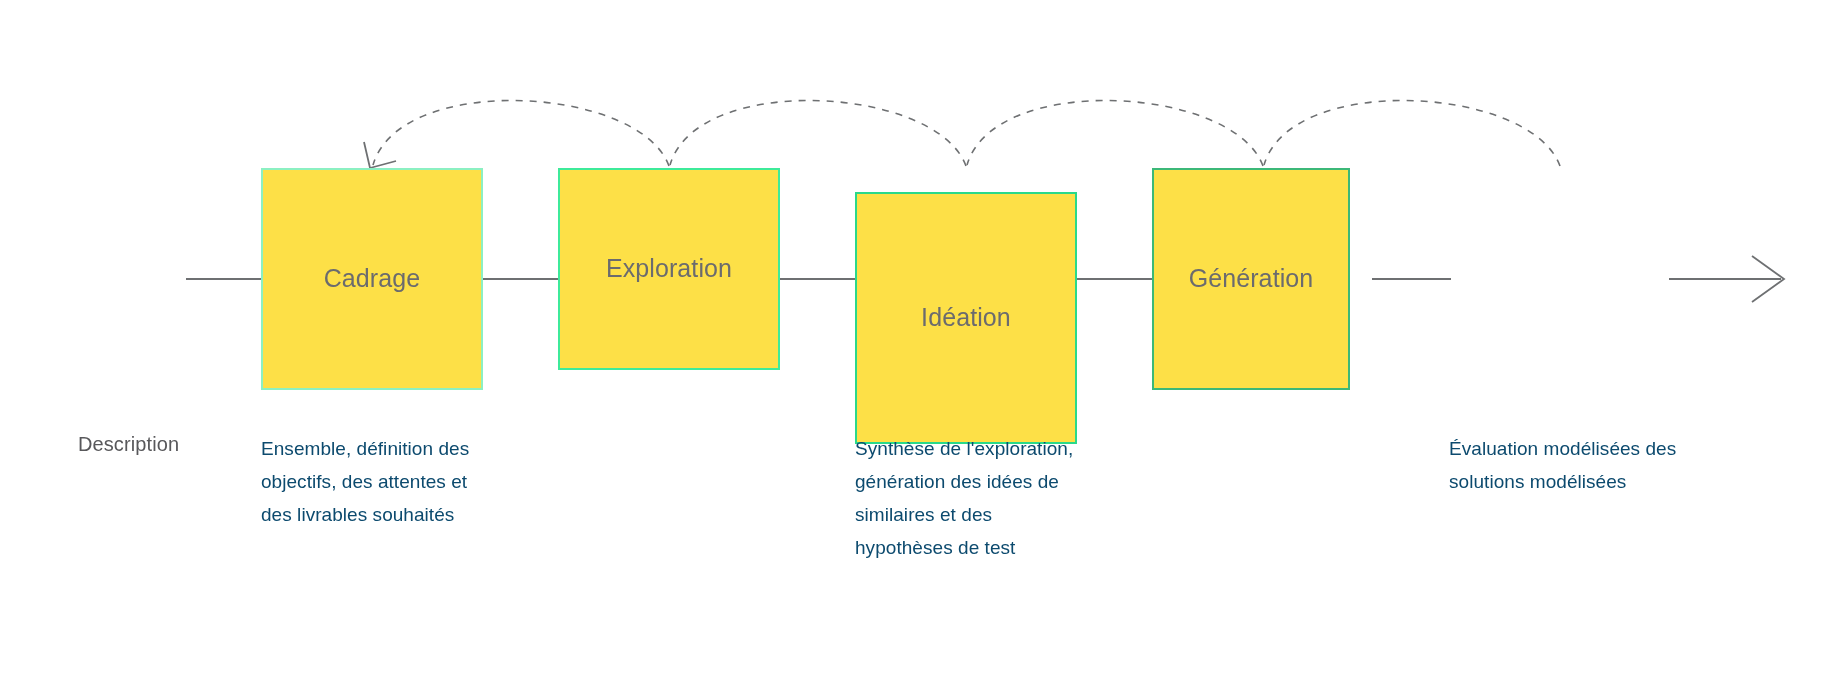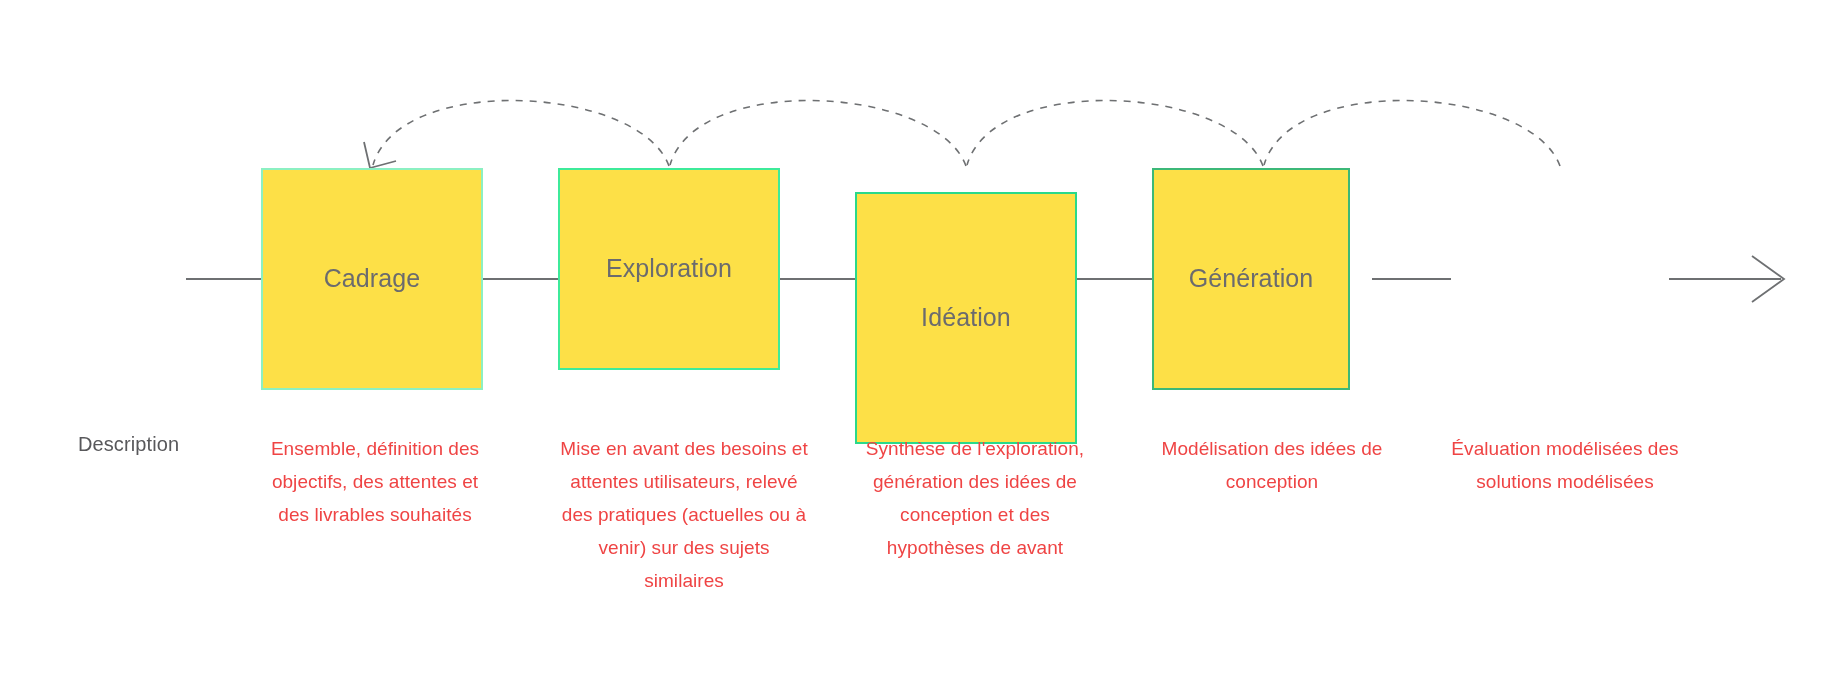--- a/index.html
+++ b/index.html
@@ -61,24 +61,23 @@
     color: #58585b;
     font-weight: 400;
     letter-spacing: 0.1px;
     white-space: nowrap;
     text-align: right;
   }
   .desc-text {
     position: absolute;
     font-size: 19px;
     line-height: 33px;
-    color: #ef4444;
+    color: #0c4a6e;
     font-weight: 400;
     letter-spacing: 0.05px;
-    text-align: center;
   }
 </style>
 </head>
 <body>
 
 <div id="canvas">
 
   <svg id="wires" viewBox="0 0 1841 700" xmlns="http://www.w3.org/2000/svg">
 
     <g stroke="#6e7072" stroke-width="1.8" fill="none">
@@ -116,21 +115,19 @@
 
   <div class="stage-box" style="left:1152px; top:168px; width:198px; height:222px; border-color:#3cb878;">
     <div class="stage-title">Génération</div>
   </div>
 
 
   <div class="desc-label">Description</div>
 
   <div class="desc-text" style="left:261px; top:432px; width:228px;">Ensemble, définition des objectifs, des attentes et des livrables souhaités</div>
 
-  <div class="desc-text" style="left:558px; top:432px; width:252px;">Mise en avant des besoins et attentes utilisateurs, relevé des pratiques (actuelles ou à venir) sur des sujets similaires</div>
 
-  <div class="desc-text" style="left:855px; top:432px; width:240px;">Synthèse de l'exploration, génération des idées de conception et des hypothèses de avant</div>
+  <div class="desc-text" style="left:855px; top:432px; width:240px;">Synthèse de l'exploration, génération des idées de similaires et des hypothèses de test</div>
 
-  <div class="desc-text" style="left:1152px; top:432px; width:240px;">Modélisation des idées de conception</div>
 
   <div class="desc-text" style="left:1449px; top:432px; width:232px;">Évaluation modélisées des solutions modélisées</div>
 
 </div>
 
 </body></html>

